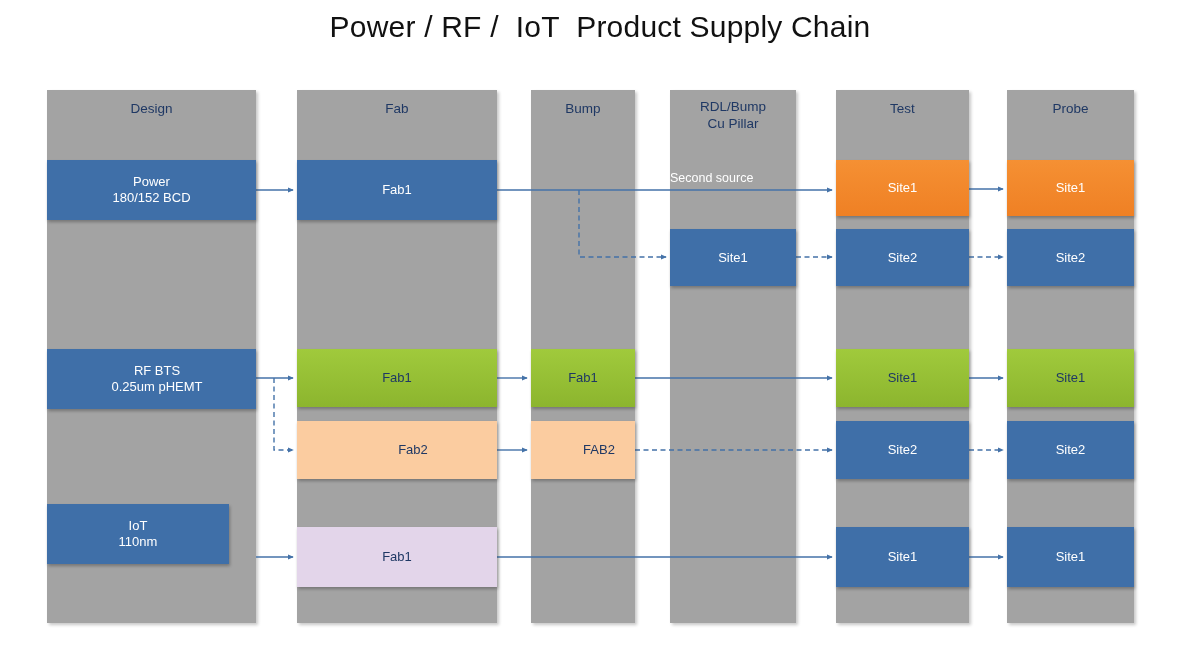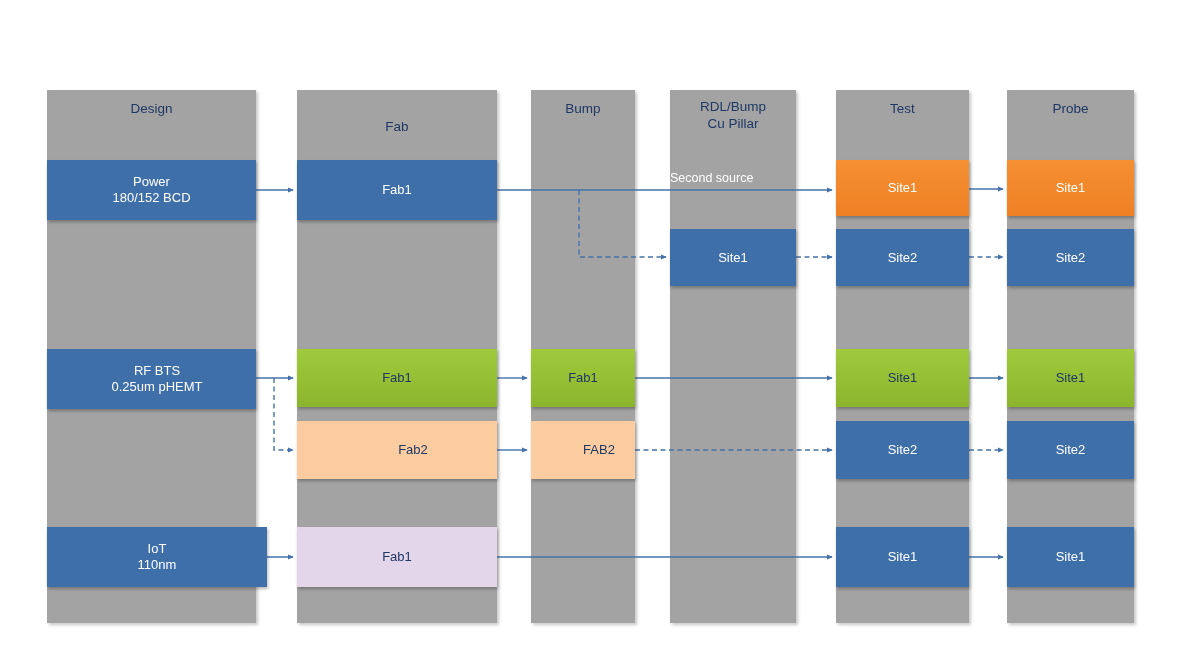--- a/index.html
+++ b/index.html
@@ -81,27 +81,28 @@
     height: 647px;
     z-index: 3;
     pointer-events: none;
   }
 </style>
 </head>
 <body>
 
 <div id="slide">
 
+  <div id="title">Power / RF /  IoT  Product Supply Chain</div>
 
   <div id="columns-layer">
       <div class="column" style="left: 47px; top: 90px; width: 209px; height: 533px;">
         <div class="col-header" style="top: 10px; white-space: pre-line;">Design</div>
       </div>
       <div class="column" style="left: 297px; top: 90px; width: 200px; height: 533px;">
-        <div class="col-header" style="top: 28px; white-space: pre-line;">Fab</div>
+        <div class="col-header" style="top: 10px; white-space: pre-line;">Fab</div>
       </div>
       <div class="column" style="left: 531px; top: 90px; width: 104px; height: 533px;">
         <div class="col-header" style="top: 10px; white-space: pre-line;">Bump</div>
       </div>
       <div class="column" style="left: 670px; top: 90px; width: 126px; height: 533px;">
         <div class="col-header" style="top: 8px; white-space: pre-line;">RDL/Bump
 Cu Pillar</div>
       </div>
       <div class="column" style="left: 836px; top: 90px; width: 133px; height: 533px;">
         <div class="col-header" style="top: 10px; white-space: pre-line;">Test</div>
@@ -134,21 +135,21 @@
       <polyline points="256,557 293,557" fill="none" stroke="#4472a8" stroke-width="1.4" marker-end="url(#arrowhead)"></polyline>
       <polyline points="497,557 832,557" fill="none" stroke="#4472a8" stroke-width="1.4" marker-end="url(#arrowhead)"></polyline>
       <polyline points="969,557 1003,557" fill="none" stroke="#4472a8" stroke-width="1.4" marker-end="url(#arrowhead)"></polyline>
     </svg>
 
   <div id="nodes-layer">
       <div class="node blue" style="left: 47px; top: 160px; width: 209px; height: 60px;"><span>Power
 180/152 BCD</span></div>
       <div class="node blue" style="left: 47px; top: 349px; width: 209px; height: 60px; padding-left: 11px;"><span>RF BTS
 0.25um pHEMT</span></div>
-      <div class="node blue" style="left: 47px; top: 527px; width: 220px; height: 60px;"><span>IoT
+      <div class="node blue" style="left: 47px; top: 504px; width: 182px; height: 60px;"><span>IoT
 110nm</span></div>
       <div class="node blue" style="left: 297px; top: 160px; width: 200px; height: 60px;"><span>Fab1</span></div>
       <div class="node green" style="left: 297px; top: 349px; width: 200px; height: 58px;"><span>Fab1</span></div>
       <div class="node peach" style="left: 297px; top: 421px; width: 200px; height: 58px;"><span>Fab2</span></div>
       <div class="node lav" style="left: 297px; top: 527px; width: 200px; height: 60px;"><span>Fab1</span></div>
       <div class="node green" style="left: 531px; top: 349px; width: 104px; height: 58px;"><span>Fab1</span></div>
       <div class="node peach" style="left: 531px; top: 421px; width: 104px; height: 58px;"><span>FAB2</span></div>
       <div class="node blue" style="left: 670px; top: 229px; width: 126px; height: 57px;"><span>Site1</span></div>
       <div class="node orange" style="left: 836px; top: 160px; width: 133px; height: 56px;"><span>Site1</span></div>
       <div class="node blue" style="left: 836px; top: 229px; width: 133px; height: 57px;"><span>Site2</span></div>

